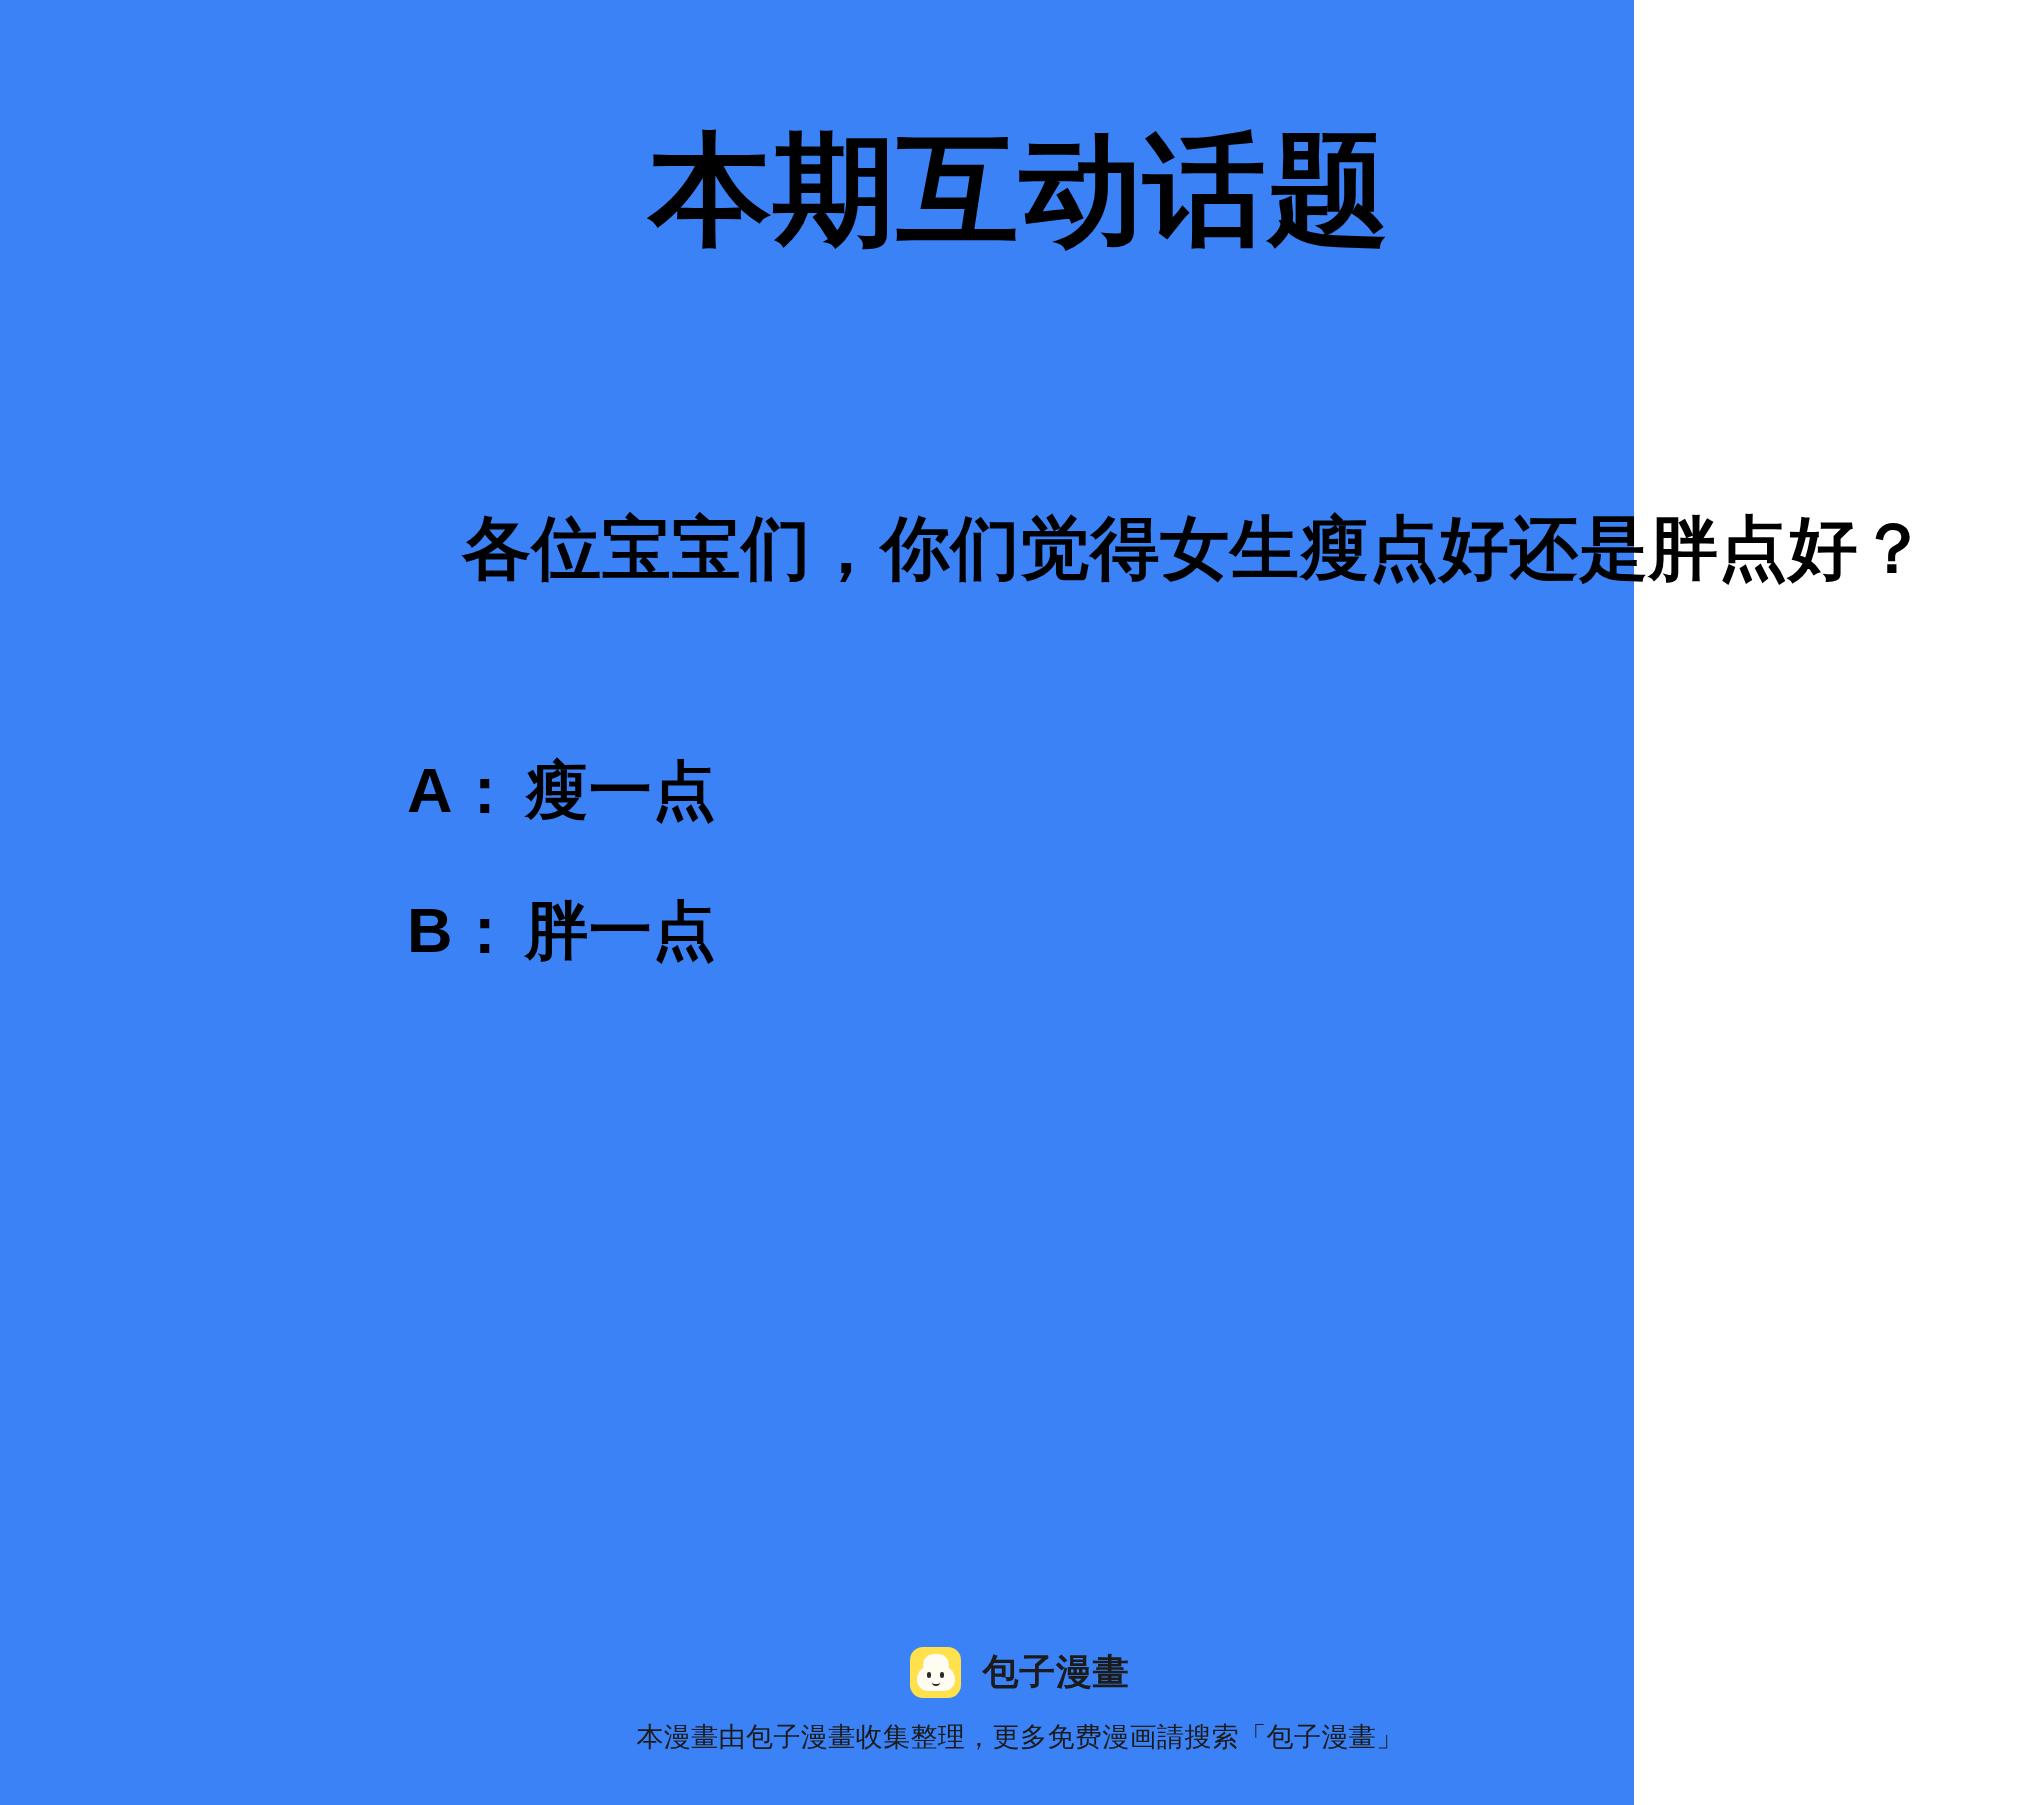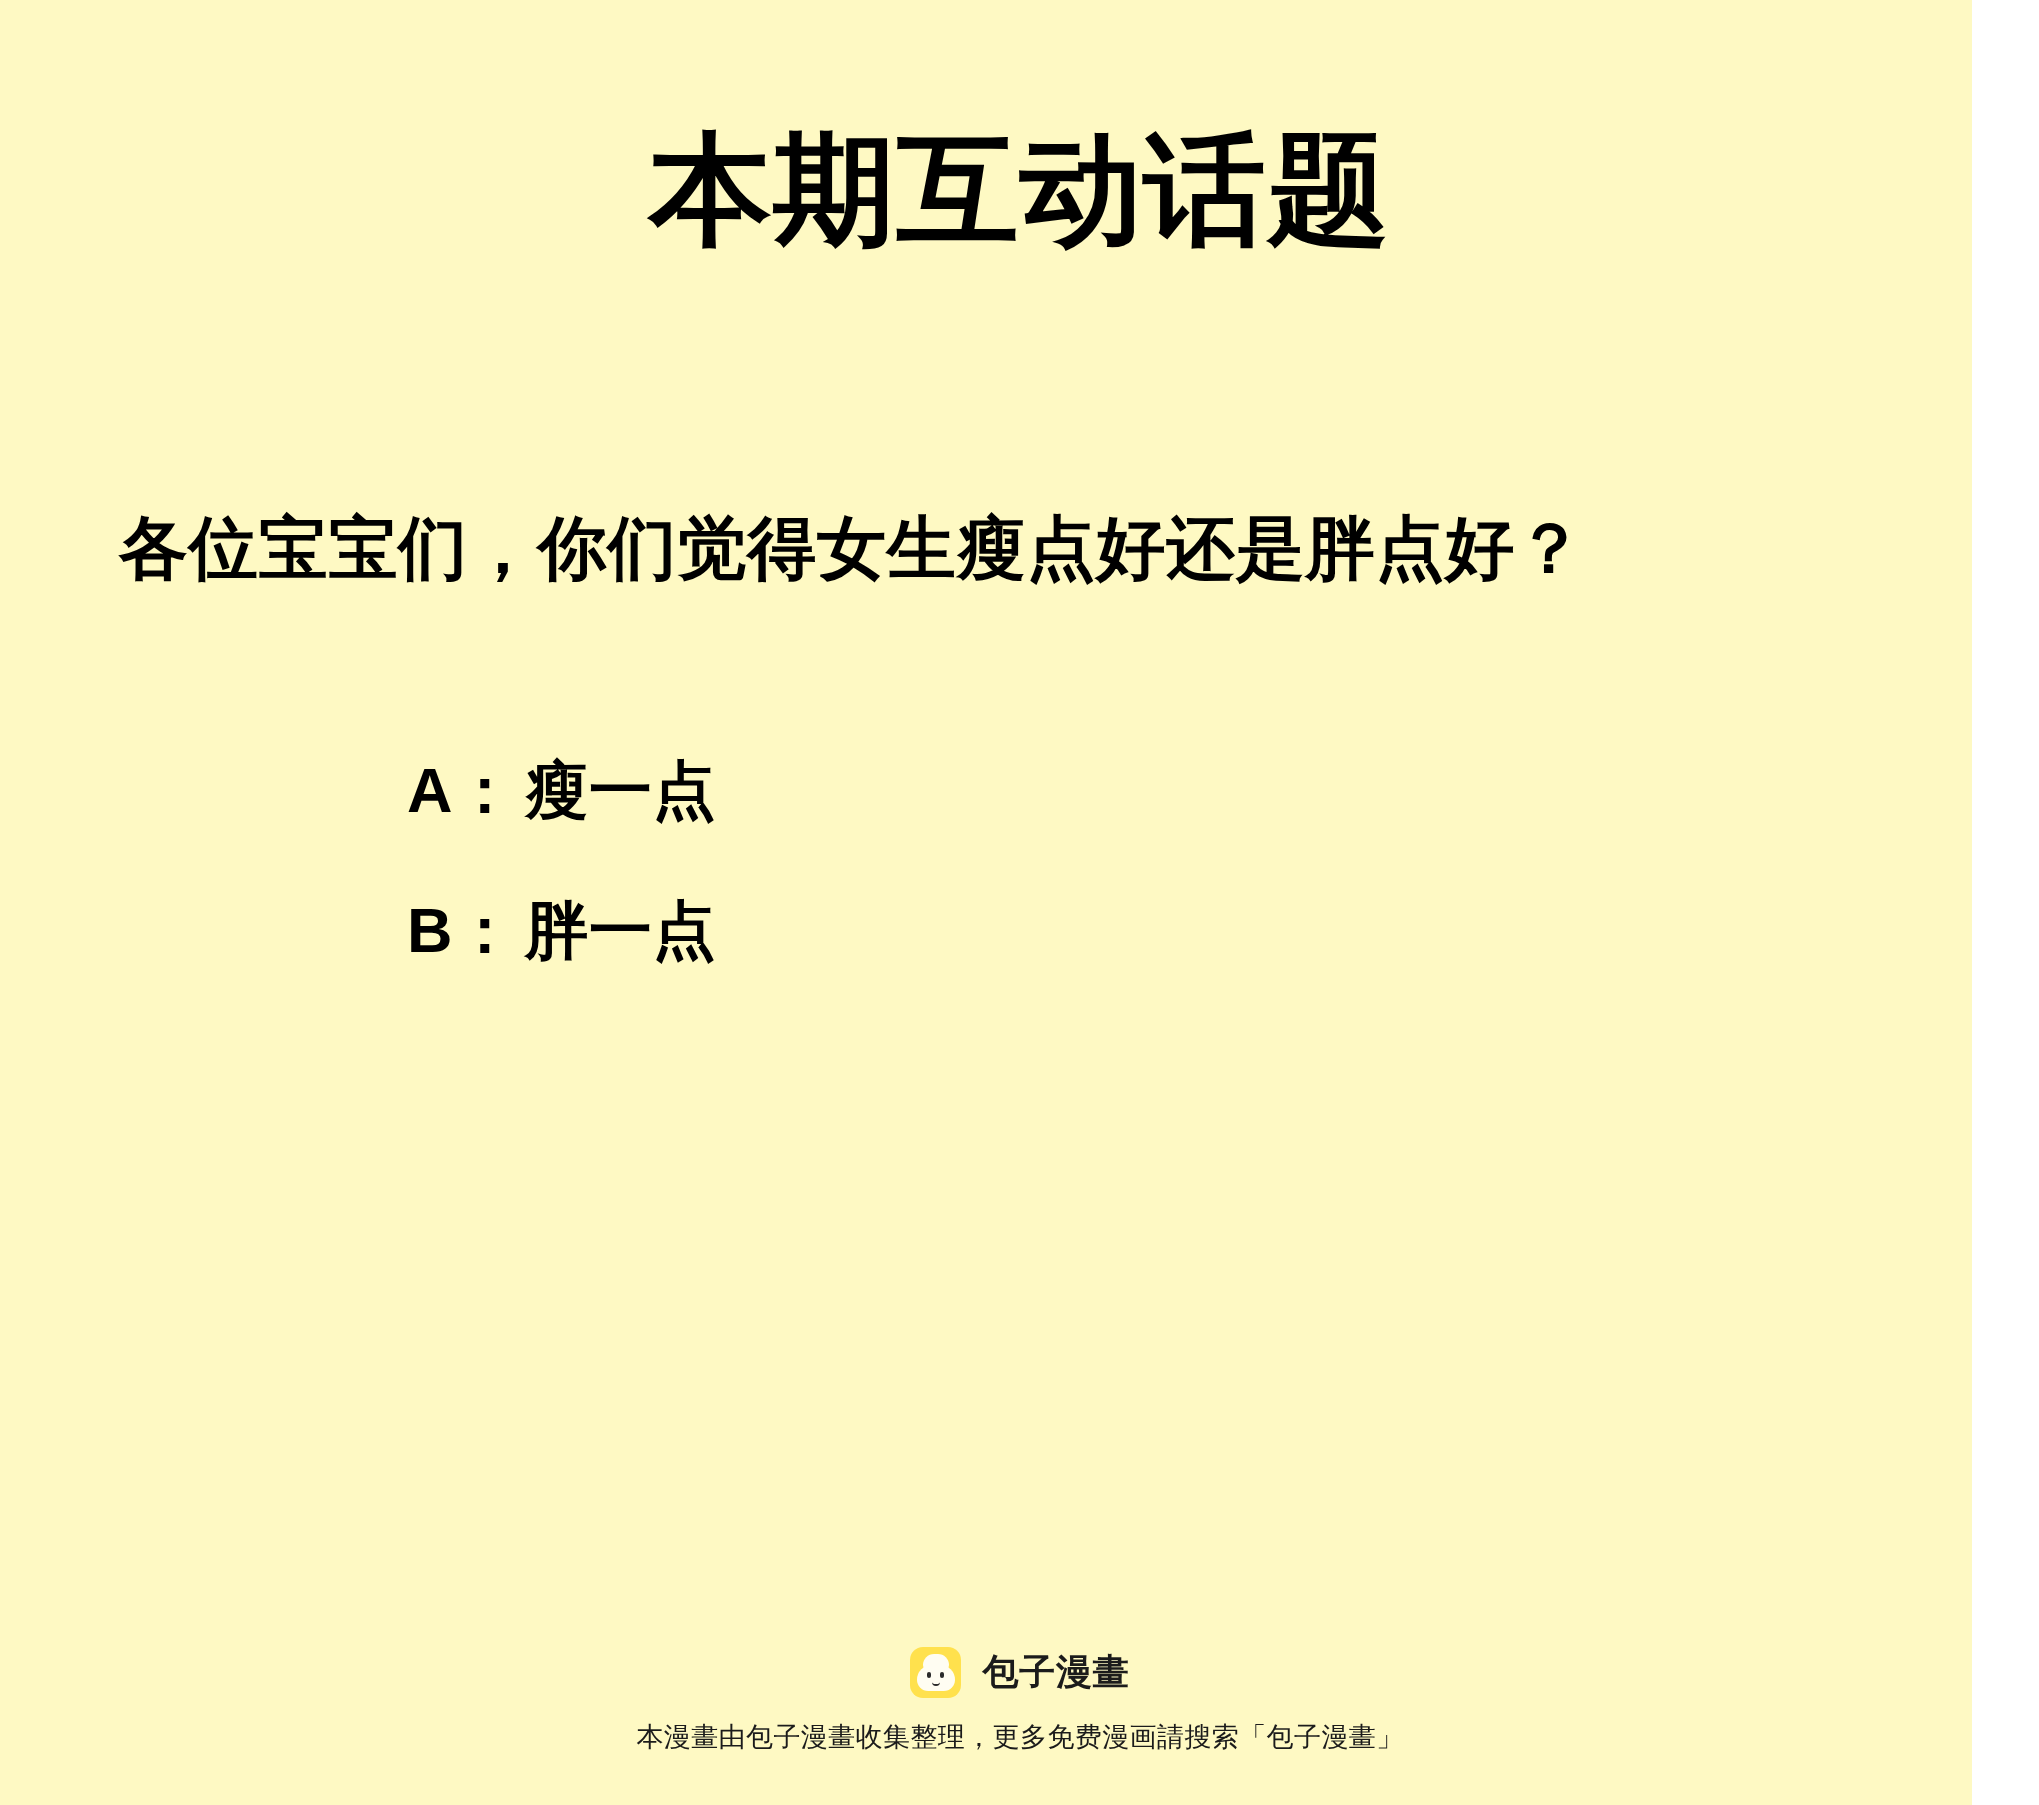--- a/index.html
+++ b/index.html
@@ -11,23 +11,23 @@
     width: 2040px;
     height: 1805px;
     font-family: "Liberation Sans", "DejaVu Sans", sans-serif;
     color: #000000;
     position: relative;
     overflow: hidden;
   }
 
   .page {
     position: relative;
-    width: 1972px;
+    width: 1634px;
     height: 1805px;
-    background: #fef9c3;
+    background: #3b82f6;
     box-sizing: border-box;
   }
 
   .title {
     position: absolute;
     top: 123px;
     left: 0;
     width: 2040px;
     text-align: center;
     font-size: 122px;
@@ -40,20 +40,21 @@
   .question {
     position: absolute;
     top: 506px;
     left: 119px;
     width: 1809px;
     font-size: 69px;
     font-weight: 700;
     line-height: 1.25;
     color: #000000;
     letter-spacing: 0.8px;
+    text-align: right;
   }
 
   .options {
     position: absolute;
     top: 753px;
     left: 407px;
     width: 1316px;
   }
 
   .option-row {

